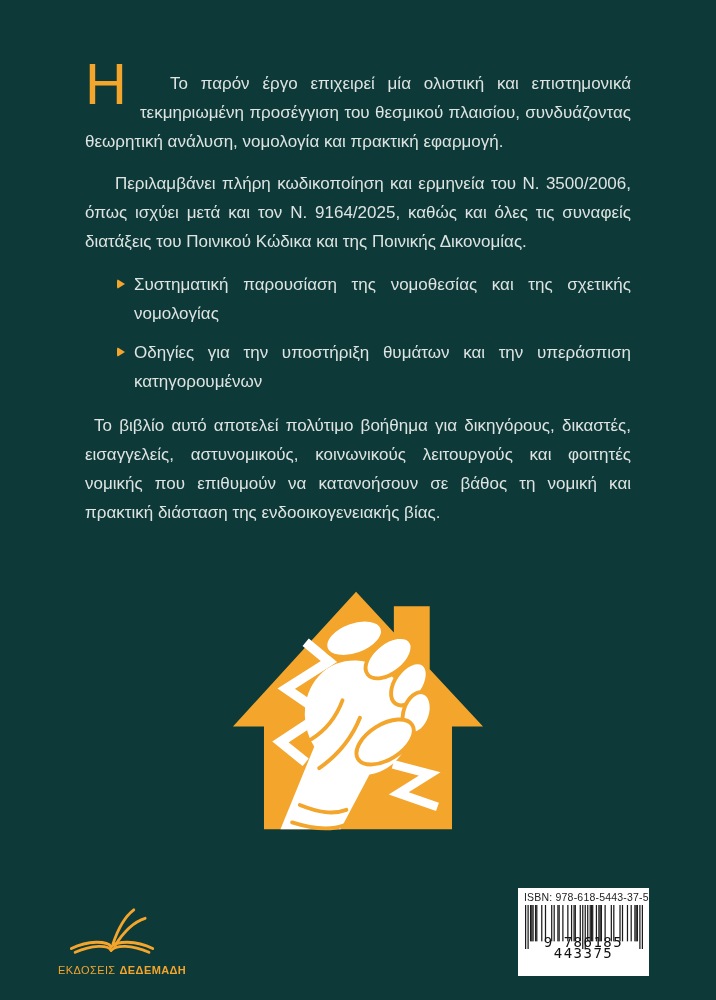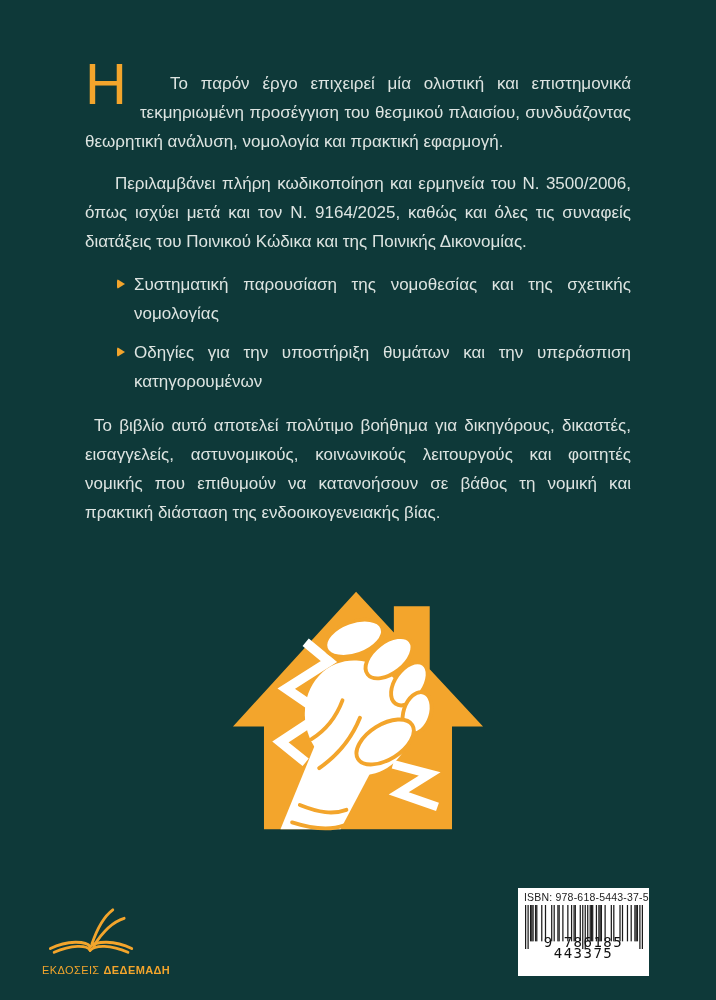--- a/index.html
+++ b/index.html
@@ -39,22 +39,22 @@
     border-left:8px solid var(--accent);
     border-top:5.5px solid transparent;
     border-bottom:5.5px solid transparent;
     border-radius:2px;
   }
   .emblem{
     position:absolute; top:584px; left:50%;
     transform:translateX(-50%);
   }
   .publisher{
-    position:absolute; left:42px; top:906px;
-    width:110px; text-align:left;
+    position:absolute; left:58px; top:906px;
+    width:110px; text-align:center;
   }
   .publisher .ptext{
     color:var(--accent);
     font-size:11px; letter-spacing:.4px;
     white-space:nowrap;
     margin-top:2px;
   }
   .publisher .ptext b{ font-weight:700; margin-left:4px;}
   .barcode-box{
     position:absolute; left:518px; top:888px;

